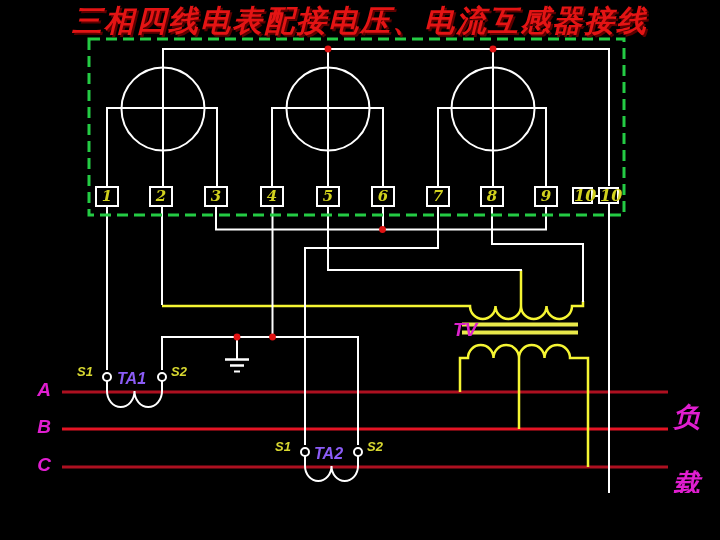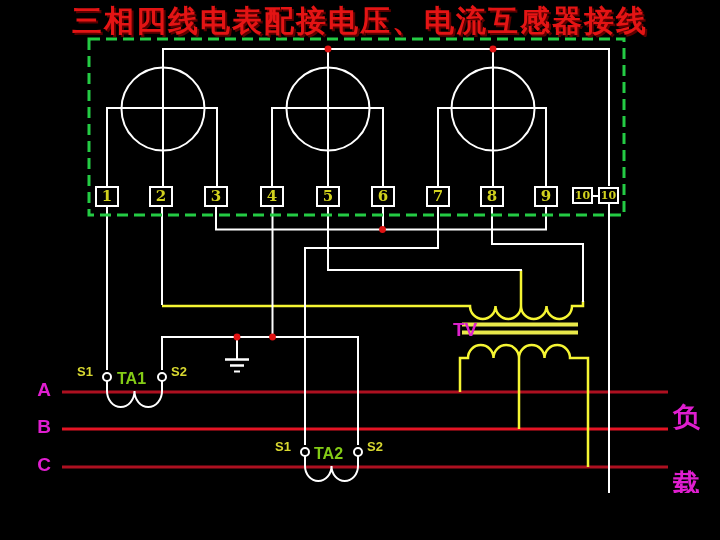--- a/index.html
+++ b/index.html
@@ -1,29 +1,29 @@
 <!DOCTYPE html>
 <html><head>
 <meta charset="utf-8">
 <style>
   html,body{margin:0;padding:0;background:#000;}
   #stage{position:relative;width:720px;height:493px;background:#000;overflow:hidden;
-         font-family:"Liberation Sans",sans-serif;}
+         font-family:"Liberation Sans",sans-serif;font-style:italic;}
   #wiring{position:absolute;left:0;top:0;}
   .title{position:absolute;left:0;top:1px;width:720px;text-align:center;
          font-size:30px;font-weight:bold;color:#e41414;letter-spacing:2px;
          text-shadow:2px 2px 0 #5d0000;white-space:nowrap;}
   .tbox{position:absolute;top:186px;width:20px;height:17px;border:2px solid #fff;
         background:#000;color:#d2d21e;font-family:"DejaVu Serif",serif;
         font-weight:bold;font-size:15px;line-height:17px;text-align:center;}
-  .tbox.small{top:187px;width:17px;height:13px;font-size:11px;line-height:13px;}
+  .tbox.small{top:187px;width:17px;height:13px;font-size:16px;line-height:13px;}
   .phase-label{position:absolute;left:30px;width:28px;text-align:center;
         font-size:19px;font-weight:bold;color:#e01ed0;}
   .s-label{position:absolute;font-size:13px;font-weight:bold;color:#d8d830;}
-  .ta-label{position:absolute;font-size:16px;font-weight:bold;color:#84cc16;}
+  .ta-label{position:absolute;font-size:16px;font-weight:bold;color:#8b5cf6;}
   .tv-label{position:absolute;left:430px;top:319px;font-size:19px;font-weight:bold;color:#dd22cc;margin-left:23px;}
   .load-char{position:absolute;left:673px;width:40px;font-size:27px;font-weight:bold;color:#e01ed0;}
 </style>
 </head>
 <body>
 
 <div id="stage">
 
   <svg id="wiring" width="720" height="540" viewBox="0 0 720 540">
 

